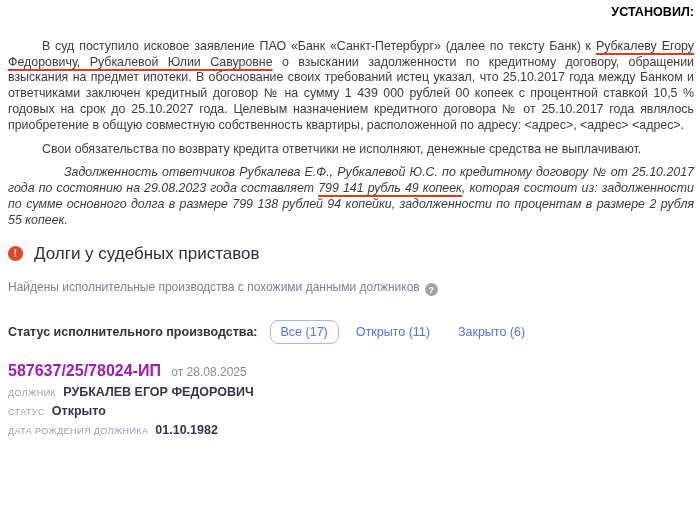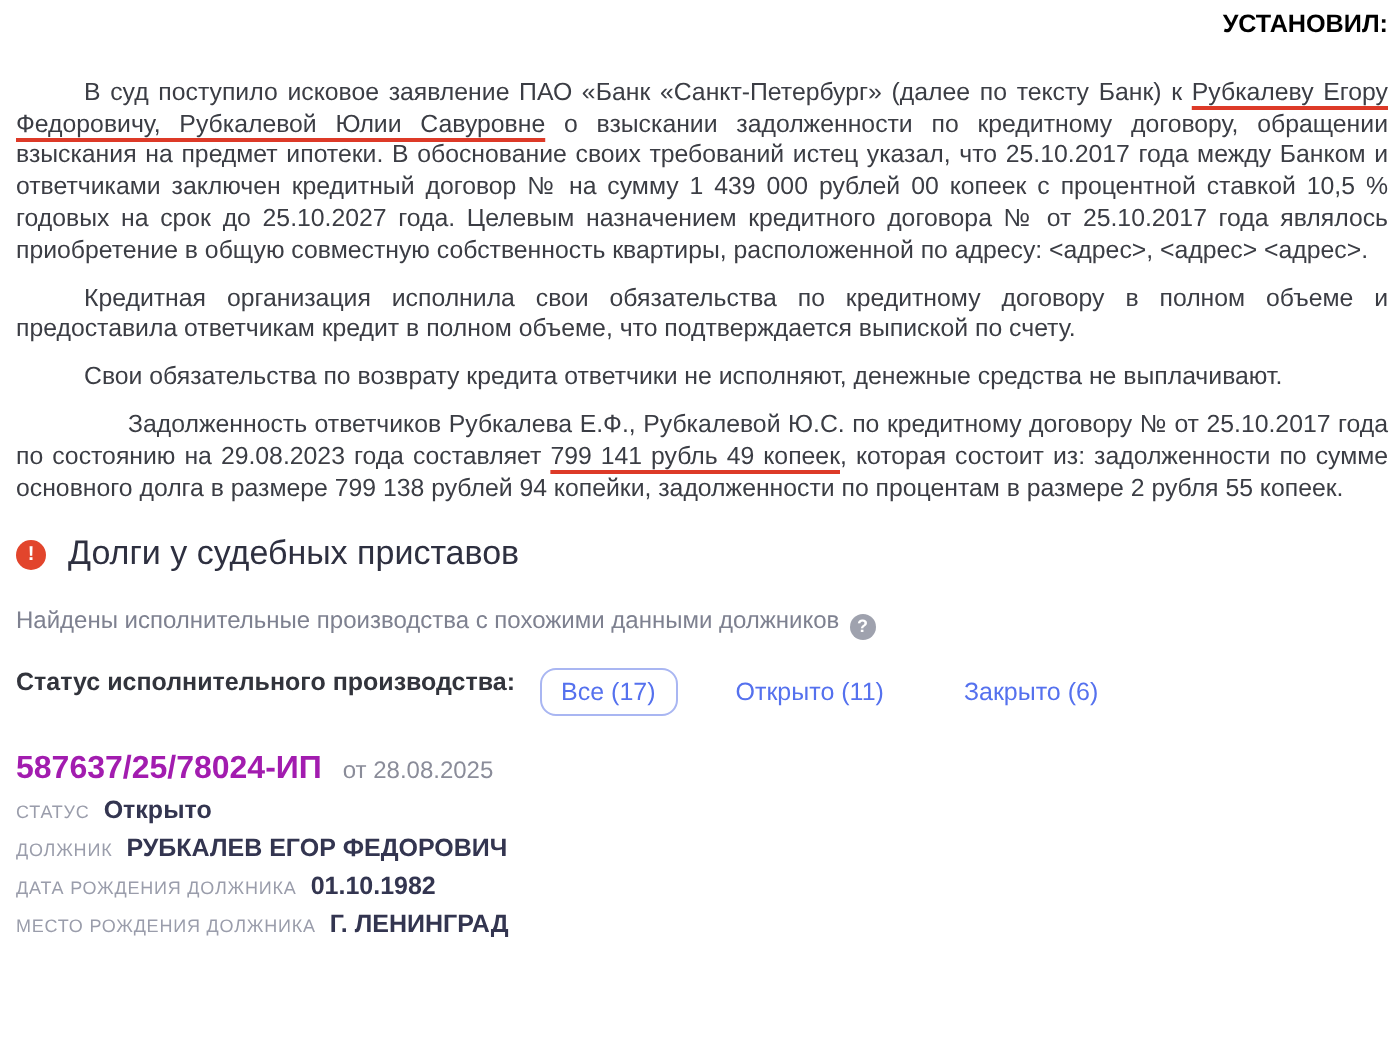--- a/index.html
+++ b/index.html
@@ -6,39 +6,39 @@
   html,body { width:700px; height:521px; background:#ffffff; overflow:hidden;
               font-family:"Liberation Sans", sans-serif; }
 
   
   .doc { padding:5px 6px 0 8px; color:#3b3d44; font-size:12.4px; line-height:15.8px;
          text-align:justify; }
   .doc-heading { text-align:right; font-weight:600; color:#000000; font-size:12.6px;
                  margin-bottom:4px; }
   p.legal { margin-top:8px; text-indent:34px; }
   p.legal:first-child { margin-top:18px; }
-  p.legal:last-child { text-indent:56px; }
+  p.legal:last-child { text-indent:56px;font-style:italic; }
   .u-red { text-decoration:underline; text-decoration-color:#dd3a28;
            text-decoration-thickness:2px; text-underline-offset:3px; }
 
   
   .debts { padding:0 8px; }
   .debts-header { display:flex; align-items:center; gap:11px; margin-top:15px; }
   .alert-icon { width:15px; height:15px; border-radius:50%; background:#e2452c;
                 color:#fff; font-size:10px; font-weight:700; display:flex;
                 align-items:center; justify-content:center; flex:0 0 15px; }
   .debts-title { font-size:17px; font-weight:400; color:#2e3040; }
 
   .debts-sub { margin-top:16px; font-size:12px; color:#7e8190; }
   .info-icon { width:13px; height:13px; border-radius:50%; background:#9fa2ae;
                color:#fff; font-size:9px; font-weight:700; display:inline-flex;
                align-items:center; justify-content:center; vertical-align:-2px;
                margin-left:5px; cursor:pointer; }
 
-  .filter-row { margin-top:14px; display:flex; gap:6px;
+  .filter-row { margin-top:24px; display:flex; align-items:center; gap:6px;
                 font-size:12.5px; }
   .filter-label { font-weight:700; color:#32343c; margin-right:6px; }
   .chip { color:#5571ee; border:1px solid transparent; padding:4px 10px;
           border-radius:8px; background:none; font-size:12.5px;
           font-family:inherit; cursor:pointer; }
   .chip.active { border-color:#a9b6f2; }
 
   .total-block { margin-top:18px; }
   .total-label { font-size:12.5px; font-weight:700; color:#32343c; }
   .total-value-row { margin-top:7px; }
@@ -56,52 +56,50 @@
                  margin-right:7px; }
   .field-value { font-weight:700; color:#333550; }
 </style>
 </head>
 <body>
 
 <div class="doc">
   <div class="doc-heading">УСТАНОВИЛ:</div>
   <div id="legal-paragraphs">
       <p class="legal"><span>В суд поступило исковое заявление ПАО «Банк «Санкт-Петербург» (далее по тексту Банк) к </span><span class="u-red">Рубкалеву Егору Федоровичу, Рубкалевой Юлии Савуровне</span><span> о взыскании задолженности по кредитному договору, обращении взыскания на предмет ипотеки. В обоснование своих требований истец указал, что 25.10.2017 года между Банком и ответчиками заключен кредитный договор № на сумму 1 439 000 рублей 00 копеек с процентной ставкой 10,5 % годовых на срок до 25.10.2027 года. Целевым назначением кредитного договора № от 25.10.2017 года являлось приобретение в общую совместную собственность квартиры, расположенной по адресу: &lt;адрес&gt;, &lt;адрес&gt; &lt;адрес&gt;.</span></p>
-      <p class="legal"><span>Кредитная организация исполнила свои обязательства по кредитному договору в полном объеме и предоставила ответчикам кредит в полном объеме, что подтверждается выпиской по счету.</span></p>
       <p class="legal"><span>Свои обязательства по возврату кредита ответчики не исполняют, денежные средства не выплачивают.</span></p>
       <p class="legal"><span>Задолженность ответчиков Рубкалева Е.Ф., Рубкалевой Ю.С. по кредитному договору № от 25.10.2017 года по состоянию на 29.08.2023 года составляет </span><span class="u-red">799 141 рубль 49 копеек</span><span>, которая состоит из: задолженности по сумме основного долга в размере 799 138 рублей 94 копейки, задолженности по процентам в размере 2 рубля 55 копеек.</span></p>
     </div>
 </div>
 
 <div class="debts">
   <div class="debts-header">
     <span class="alert-icon">!</span>
     <span class="debts-title">Долги у судебных приставов</span>
   </div>
 
   <div class="debts-sub">
     <span>Найдены исполнительные производства с похожими данными должников</span><span class="info-icon">?</span>
   </div>
 
   <div class="filter-row">
     <span class="filter-label">Статус исполнительного производства:</span>
-    <span id="filter-options" style="display:flex;align-items:center;gap:18px;">
+    <span id="filter-options" style="display:flex;align-items:center;gap:6px;">
         <button class="chip active">Все (17)</button>
         <button class="chip">Открыто (11)</button>
         <button class="chip">Закрыто (6)</button>
       </span>
   </div>
 
   <div class="total-block">
   </div>
 
   <div class="case-number-row">
     <span class="case-number">587637/25/78024-ИП</span>
     <span class="case-date">от 28.08.2025</span>
   </div>
 
   <div class="fields" id="case-fields">
+      <div class="field-row"><span class="field-label">ДОЛЖНИК</span><span class="field-value">РУБКАЛЕВ ЕГОР ФЕДОРОВИЧ</span></div>
       <div class="field-row"><span class="field-label">СТАТУС</span><span class="field-value">Открыто</span></div>
-      <div class="field-row"><span class="field-label">ДОЛЖНИК</span><span class="field-value">РУБКАЛЕВ ЕГОР ФЕДОРОВИЧ</span></div>
       <div class="field-row"><span class="field-label">ДАТА РОЖДЕНИЯ ДОЛЖНИКА</span><span class="field-value">01.10.1982</span></div>
-      <div class="field-row"><span class="field-label">МЕСТО РОЖДЕНИЯ ДОЛЖНИКА</span><span class="field-value">Г. ЛЕНИНГРАД</span></div>
     </div>
 </div>
 
 </body></html>

